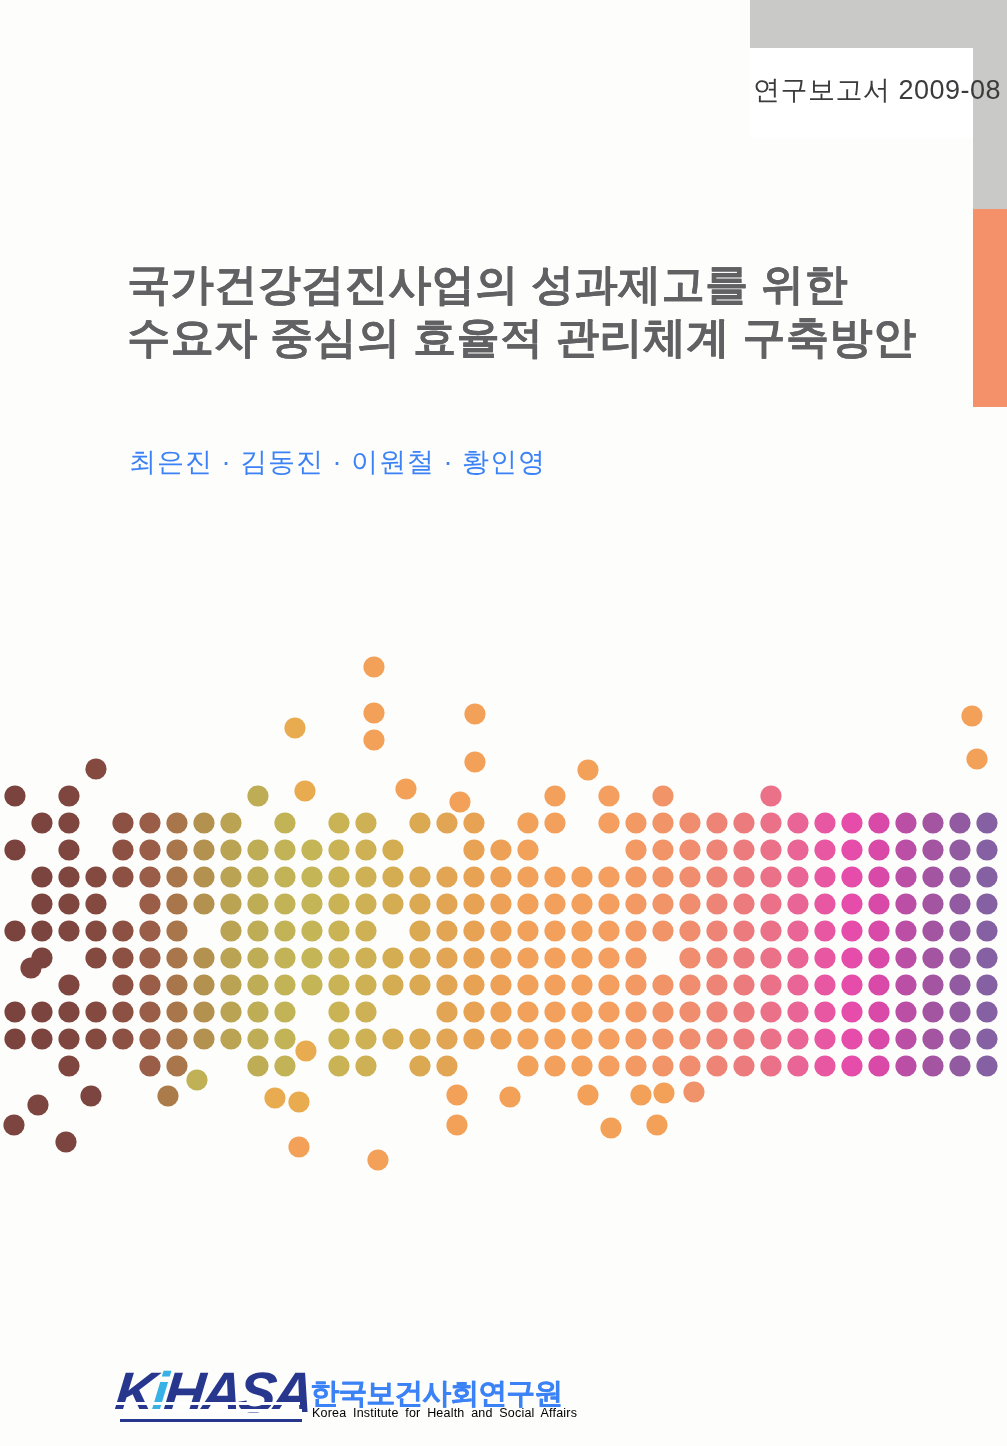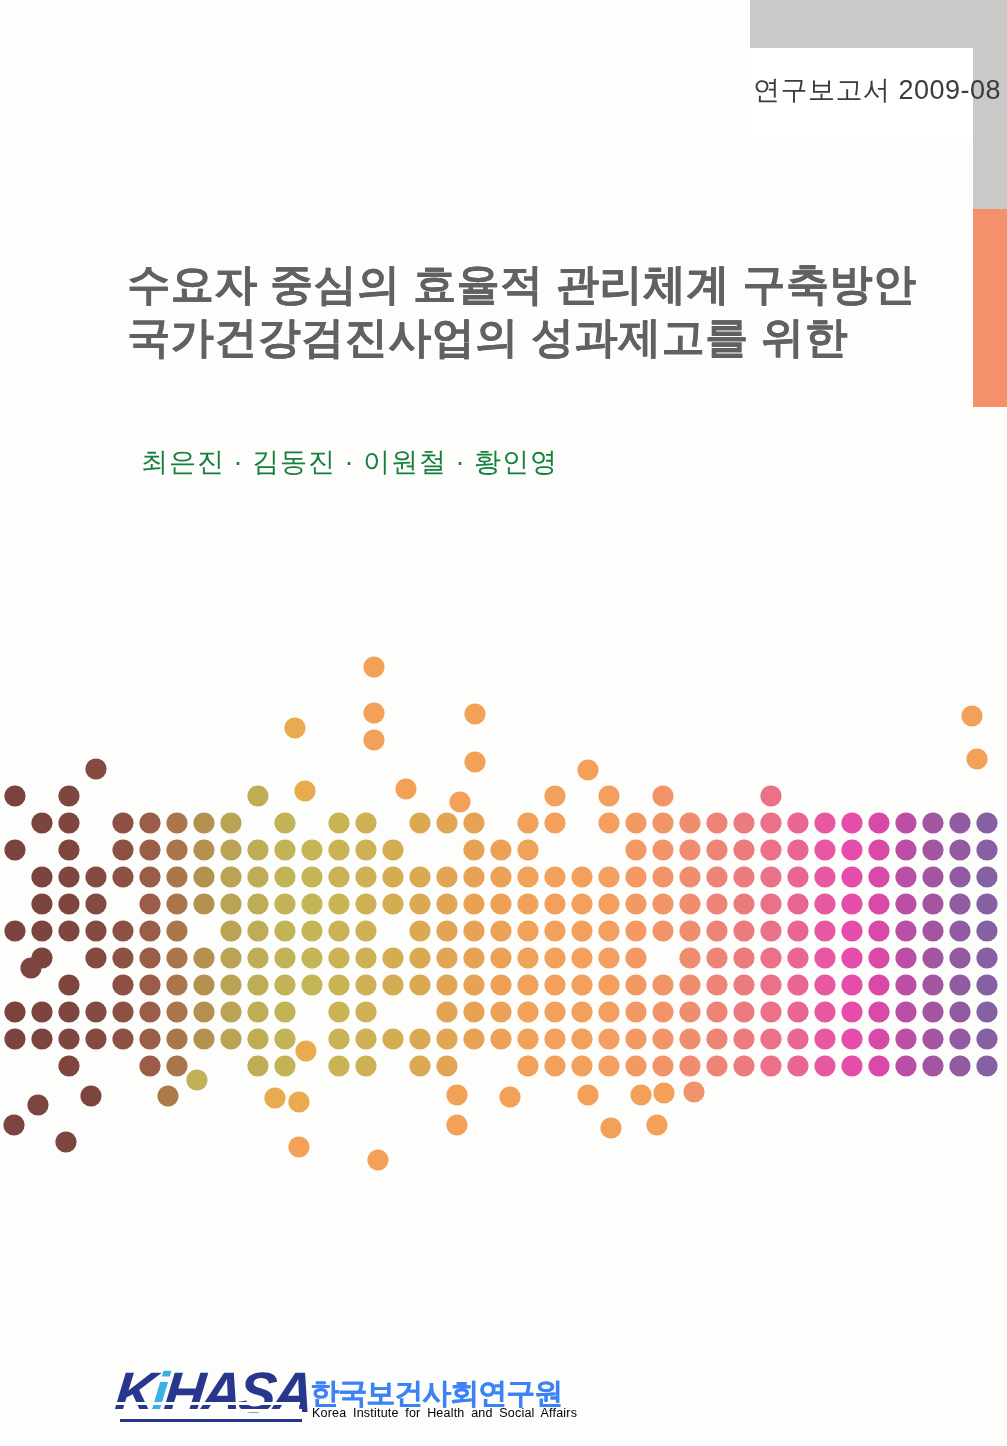--- a/index.html
+++ b/index.html
@@ -22,21 +22,21 @@
   .orange-bar{position:absolute;left:973px;top:209px;width:34px;height:198px;}
   
   .title{
     position:absolute;left:127px;top:258px;
     font-size:43px;font-weight:700;color:#616164;
     line-height:53px;letter-spacing:0.5px;white-space:nowrap;
     text-shadow:0.4px 0 0 #616164;
   }
   .authors{
     position:absolute;left:129px;top:444px;
-    font-size:27px;color:#15803d;letter-spacing:1px;white-space:nowrap;margin-left:12px;
+    font-size:27px;color:#3b82f6;letter-spacing:1px;white-space:nowrap;
   }
   
   .dots-layer{position:absolute;left:0;top:0;width:1007px;height:1446px;}
   
   .logo{position:absolute;left:112px;top:1362px;width:460px;height:70px;}
   .logo-wordmark{
     position:absolute;left:0;top:0;
     font-style:italic;font-weight:700;font-size:57px;line-height:60px;
     letter-spacing:-4px;white-space:nowrap;
     transform:skewX(-6deg);transform-origin:left bottom;
@@ -433,22 +433,22 @@
       <circle cx="657" cy="1125" r="10.6" fill="#f3a159"></circle>
     </svg>
 
   <div class="corner-band" style="background: rgb(201, 201, 199);"></div>
   <div class="corner-strip" style="background: rgb(201, 201, 199);"></div>
   <div class="report-no-box"></div>
   <div class="report-no">연구보고서 2009-08</div>
   <div class="orange-bar" style="background: rgb(244, 144, 106);"></div>
 
   <div class="title">
+    <div>국가건강검진사업의 성과제고를 위한</div>
     <div>수요자 중심의 효율적 관리체계 구축방안</div>
-    <div>국가건강검진사업의 성과제고를 위한</div>
   </div>
 
   <div class="authors">최은진 · 김동진 · 이원철 · 황인영</div>
 
   <div class="logo">
     <div class="logo-wordmark"><span style="color: rgb(39, 55, 142);">K</span><span style="color: rgb(56, 177, 230);">i</span><span style="color: rgb(39, 55, 142);">H</span><span style="color: rgb(39, 55, 142);">A</span><span style="color: rgb(39, 55, 142);">S</span><span style="color: rgb(39, 55, 142);">A</span></div>
     <div class="logo-slit" style="left:2px;top:40px;width:186px;"></div>
     <div class="logo-slit" style="left:0px;top:47px;width:190px;"></div>
     <div class="logo-underline" style="left: 8px; top: 57px; width: 182px; background: rgb(39, 55, 142);"></div>
     <div class="logo-korean" style="color: #3b82f6;">한국보건사회연구원</div>

